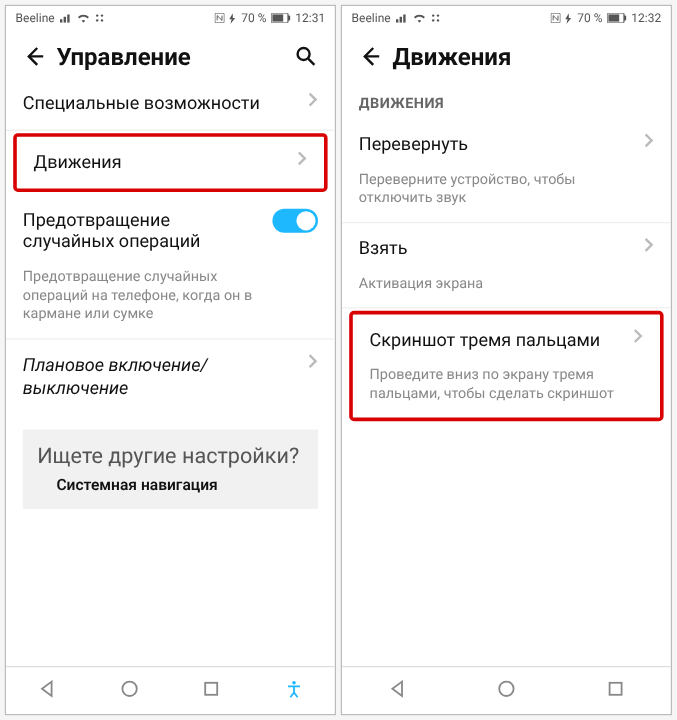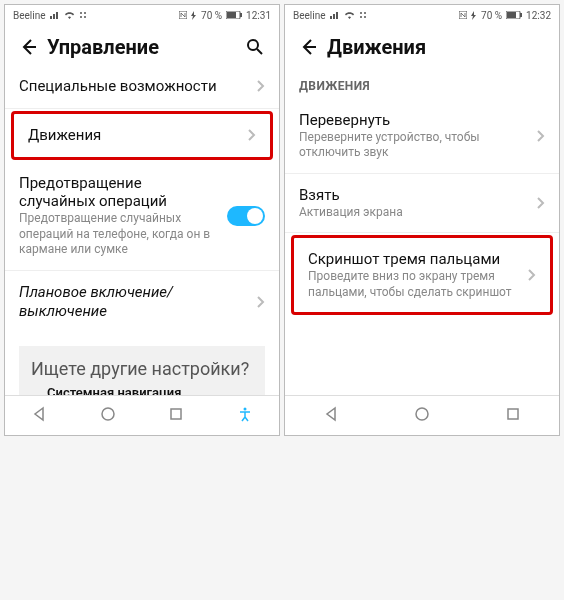--- a/index.html
+++ b/index.html
@@ -7,21 +7,21 @@
     font-family: -apple-system, "Segoe UI", Roboto, Arial, sans-serif;
     background: #f5f5f5;
     display: flex;
     gap: 4px;
     padding: 4px;
     width: 564px;
     height: 600px;
   }
   .phone {
     width: 276px;
-    height: 432px;
+    height: 592px;
     background: #fff;
     border: 1px solid #bbb;
     display: flex;
     flex-direction: column;
     position: relative;
     overflow: hidden;
   }
   .statusbar {
     height: 20px;
     display: flex;
@@ -43,29 +43,29 @@
     font-size: 20px;
     font-weight: 700;
     color: #111;
     flex: 1;
     padding-left: 4px;
   }
   .search-btn { width: 28px; height: 28px; display: flex; align-items: center; justify-content: center; }
   .content { flex: 1; overflow: hidden; }
   .row {
     display: flex;
-    align-items: center;
+    align-items: flex-start;
     padding: 12px 14px;
     border-bottom: 1px solid #eee;
     position: relative;
   }
   .row.noborder { border-bottom: none; font-style: italic; }
   .row .texts { flex: 1; padding-right: 6px; }
   .row .title { font-size: 15px; color: #111; line-height: 1.25; }
-  .row .desc { font-size: 12px; color: #888; line-height: 1.3; margin-top: 0; }
+  .row .desc { font-size: 12px; color: #888; line-height: 1.3; margin-top: 12px; }
   .chevron { color: #bbb; display: flex; align-items: center; }
   .toggle {
     width: 38px; height: 20px; border-radius: 10px;
     background: #1eb8ff; position: relative; flex-shrink: 0;
   }
   .toggle::after {
     content: ""; position: absolute; right: 2px; top: 2px;
     width: 16px; height: 16px; border-radius: 50%; background: #fff;
   }
   .section-label {

